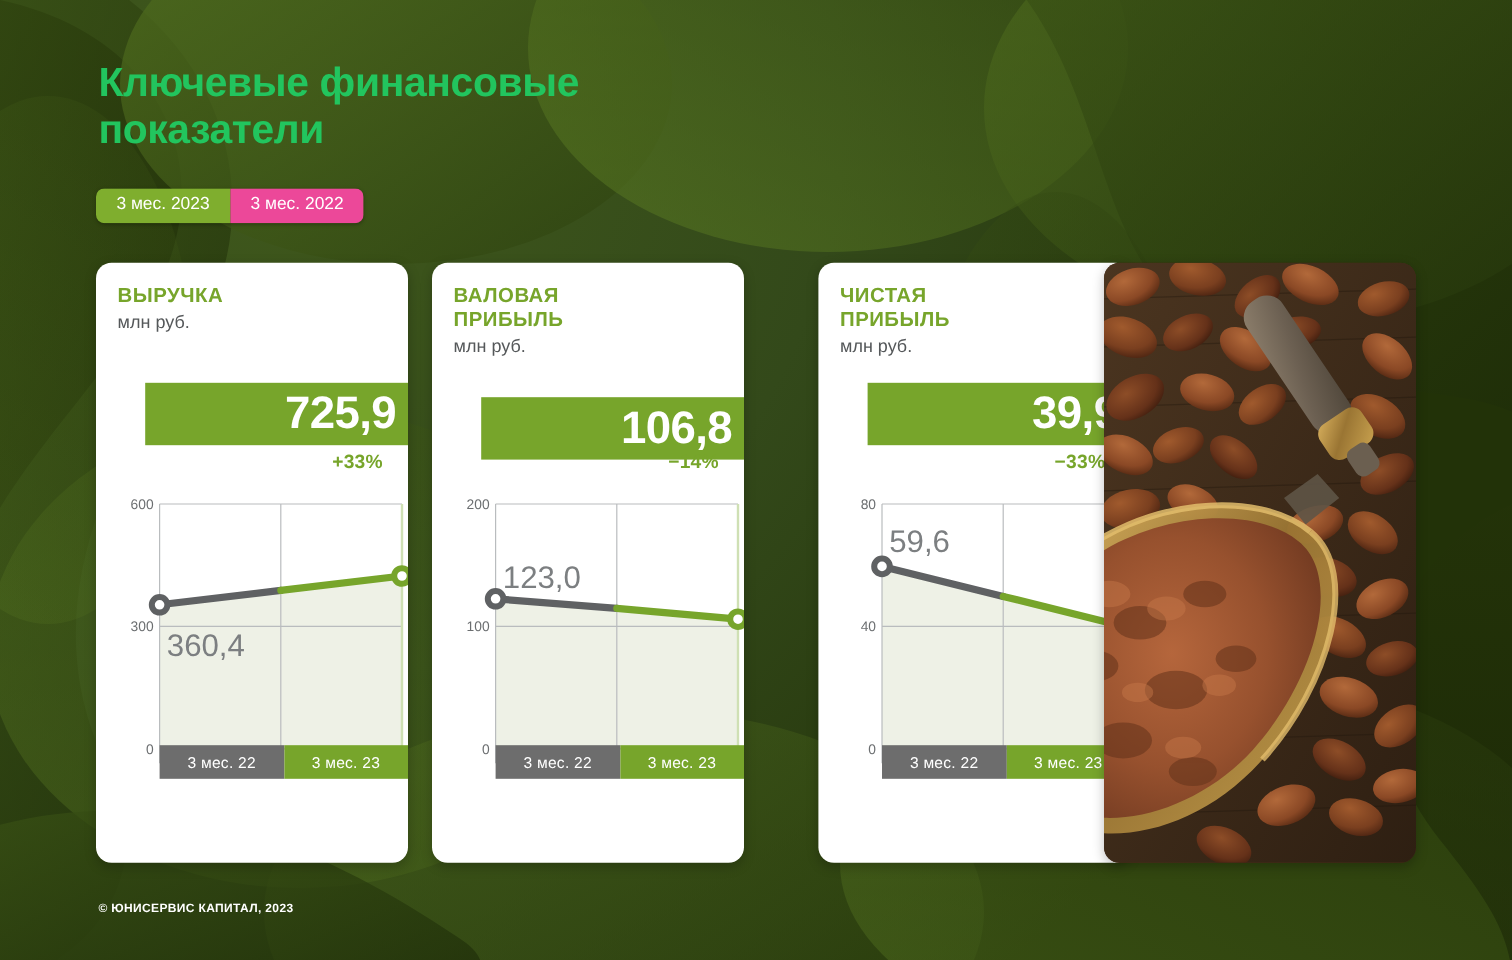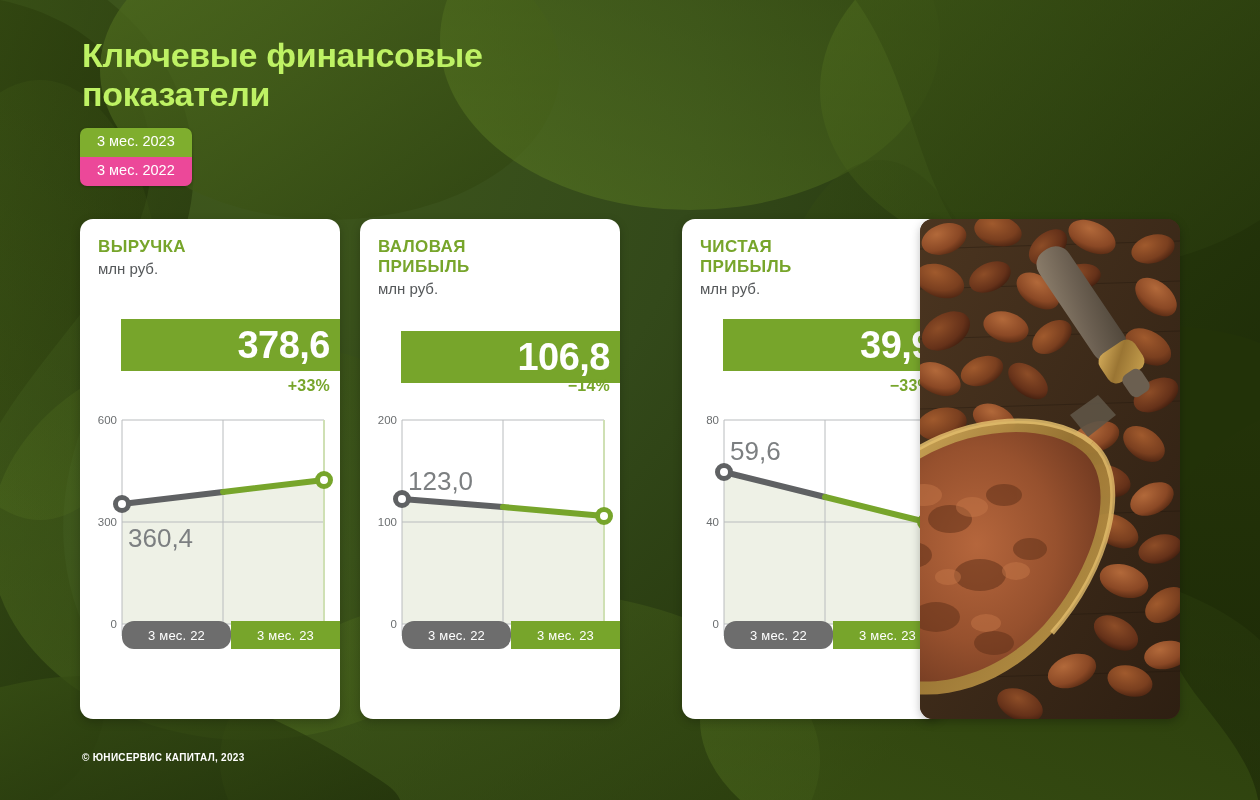--- a/index.html
+++ b/index.html
@@ -21,38 +21,37 @@
   .bg-base {
     position: absolute; inset: 0;
     background:
       radial-gradient(circle at 18% 12%, #40591c 0%, #33491a 38%, #223208 75%),
       linear-gradient(135deg, #3c5418 0%, #24350c 55%, #1b2708 100%);
   }
 
   
   .title {
     position: absolute;
-    left: 82px; top: 36px;
+    left: 82px; top: 50px;
     width: 620px;
-    color: #bef264;
+    color: #22c55e;
     font-size: 34px;
     font-weight: bold;
     line-height: 1.16;
     letter-spacing: -0.3px;
     white-space: pre-line;
   }
   .legend {
     position: absolute;
-    left: 80px; top: 128px;
+    left: 80px; top: 157px;
     display: flex;
     align-items: flex-start;
     border-radius: 7px;
     overflow: hidden;
     box-shadow: 0 1px 3px rgba(0,0,0,0.25);
-    flex-direction: column;
   }
   .legend-pill {
     padding: 6px 17px 7px 17px;
     font-size: 14.5px;
     color: #ffffff;
     line-height: 1.1;
     white-space: nowrap;
     display: flex;
     align-items: center;
   }
@@ -107,32 +106,32 @@
   .value-text {
     color: #ffffff;
     font-size: 38px;
     font-weight: bold;
     letter-spacing: -0.5px;
     padding-right: 10px;
     line-height: 1;
   }
   .delta {
     position: absolute;
-    right: 10px;
+    right: 21px;
     color: #77a52b;
     font-size: 16px;
     font-weight: bold;
     letter-spacing: 0.2px;
   }
   .card .delta { top: 158px; }
 
   
   .chart-wrap {
     position: absolute;
-    left: 4px; right: 0;
+    left: 15px; right: 0;
     top: 185px;
     height: 275px;
   }
   .chart-svg { display: block; }
 
   .axis-label {
     font-family: "Liberation Sans", "DejaVu Sans", sans-serif;
     font-size: 11.5px;
     fill: #6b6e70;
   }
@@ -151,21 +150,21 @@
   }
   .xlab {
     flex: 1;
     display: flex;
     align-items: center;
     justify-content: center;
     color: #ffffff;
     font-size: 13px;
     letter-spacing: 0.2px;
   }
-  .xlab.prev { background: #6d6d6d; border-radius: 12px; }
+  .xlab.prev { background: #6d6d6d; }
   .xlab.curr { background: #77a52b; }
 
   
   .photo {
     position: absolute;
     left: 920px; top: 219px;
     width: 260px; height: 500px;
     border-radius: 13px;
     overflow: hidden;
     box-shadow: 0 3px 10px rgba(0,0,0,0.25);
@@ -231,21 +230,21 @@
     <div class="legend-pill current">3 мес. 2023</div>
     <div class="legend-pill previous">3 мес. 2022</div>
   </div>
 
   <div class="card c1">
     <div class="card-head">
       <div class="card-title">ВЫРУЧКА</div>
       <div class="card-unit">млн руб.</div>
     </div>
     <div class="value-band">
-      <span class="value-text">378,6</span>
+      <span class="value-text">725,9</span>
     </div>
     <div class="delta">+33%</div>
     <div class="chart-wrap">
       <svg class="chart-svg" width="260" height="245" viewBox="0 0 260 245">
         <polygon points="38,100 240,76 240,220 38,220" fill="#eef1e6"></polygon>
         <line x1="38" y1="16" x2="240" y2="16" stroke="#b9bcbe" stroke-width="1"></line>
         <line x1="38" y1="118" x2="240" y2="118" stroke="#b9bcbe" stroke-width="1"></line>
         <line x1="38" y1="220" x2="240" y2="220" stroke="#b9bcbe" stroke-width="1"></line>
         <line x1="38" y1="16" x2="38" y2="232" stroke="#b9bcbe" stroke-width="1"></line>
         <line x1="139" y1="16" x2="139" y2="232" stroke="#b9bcbe" stroke-width="1"></line>

